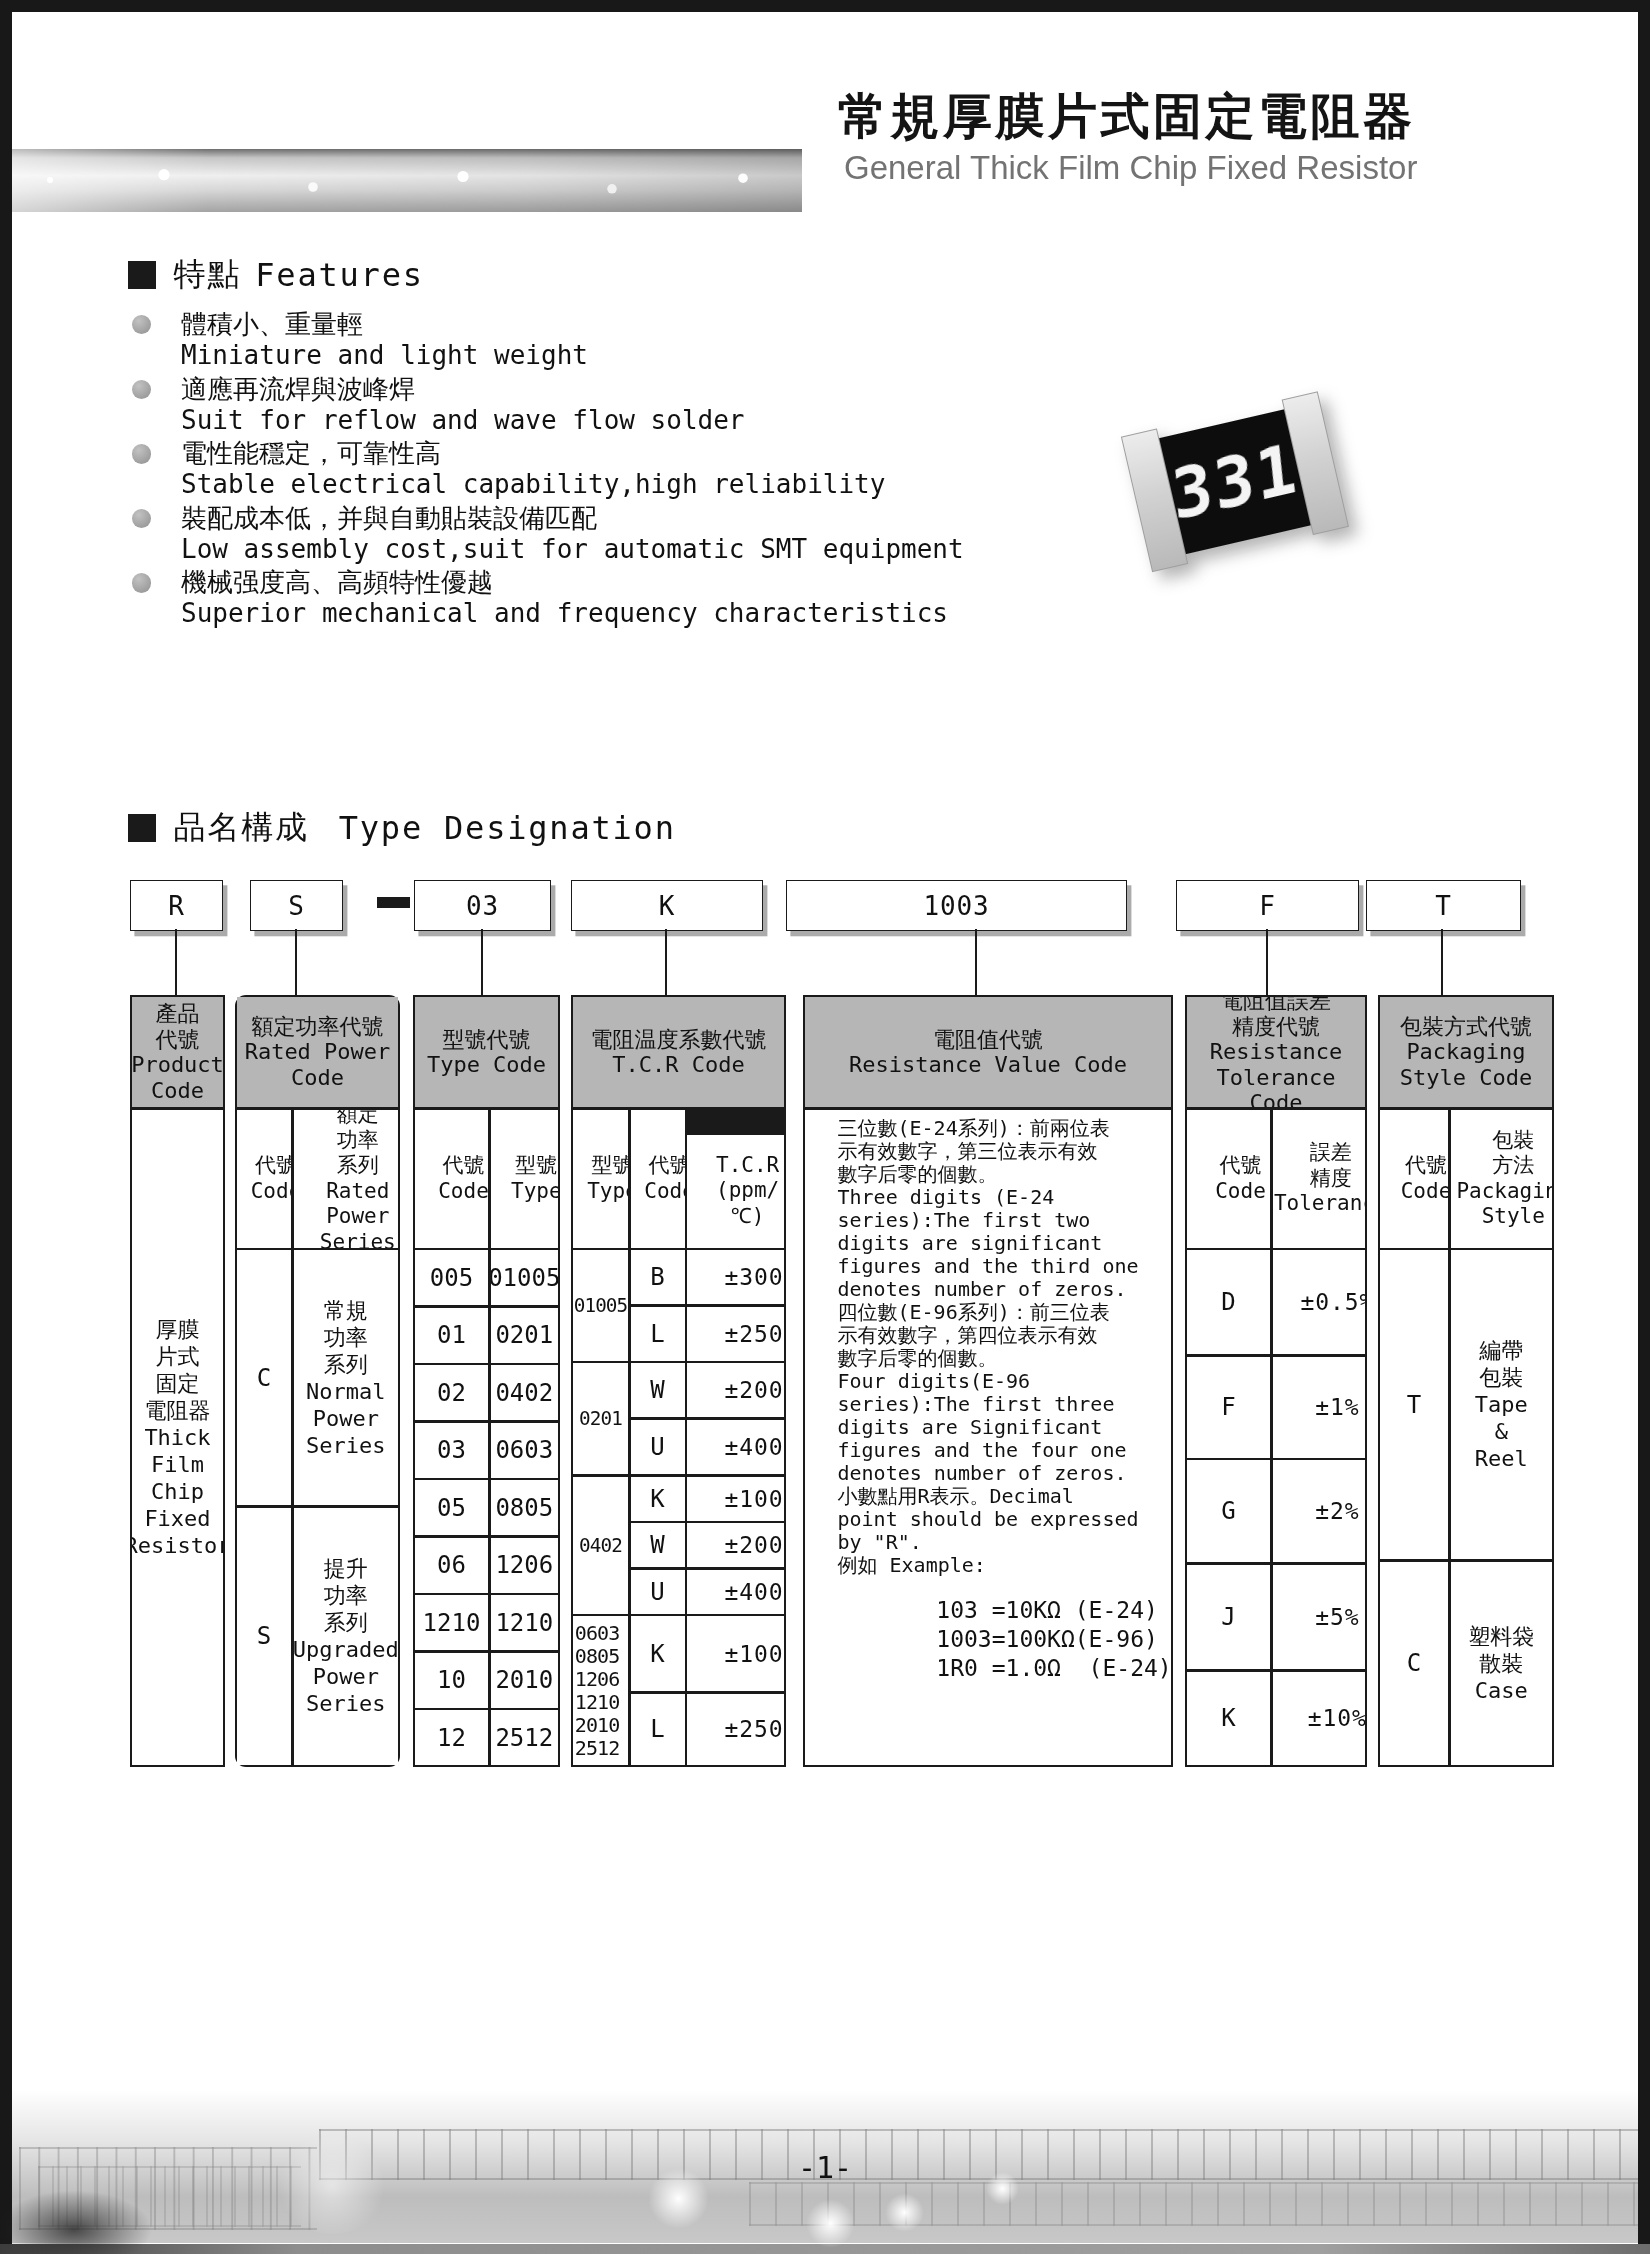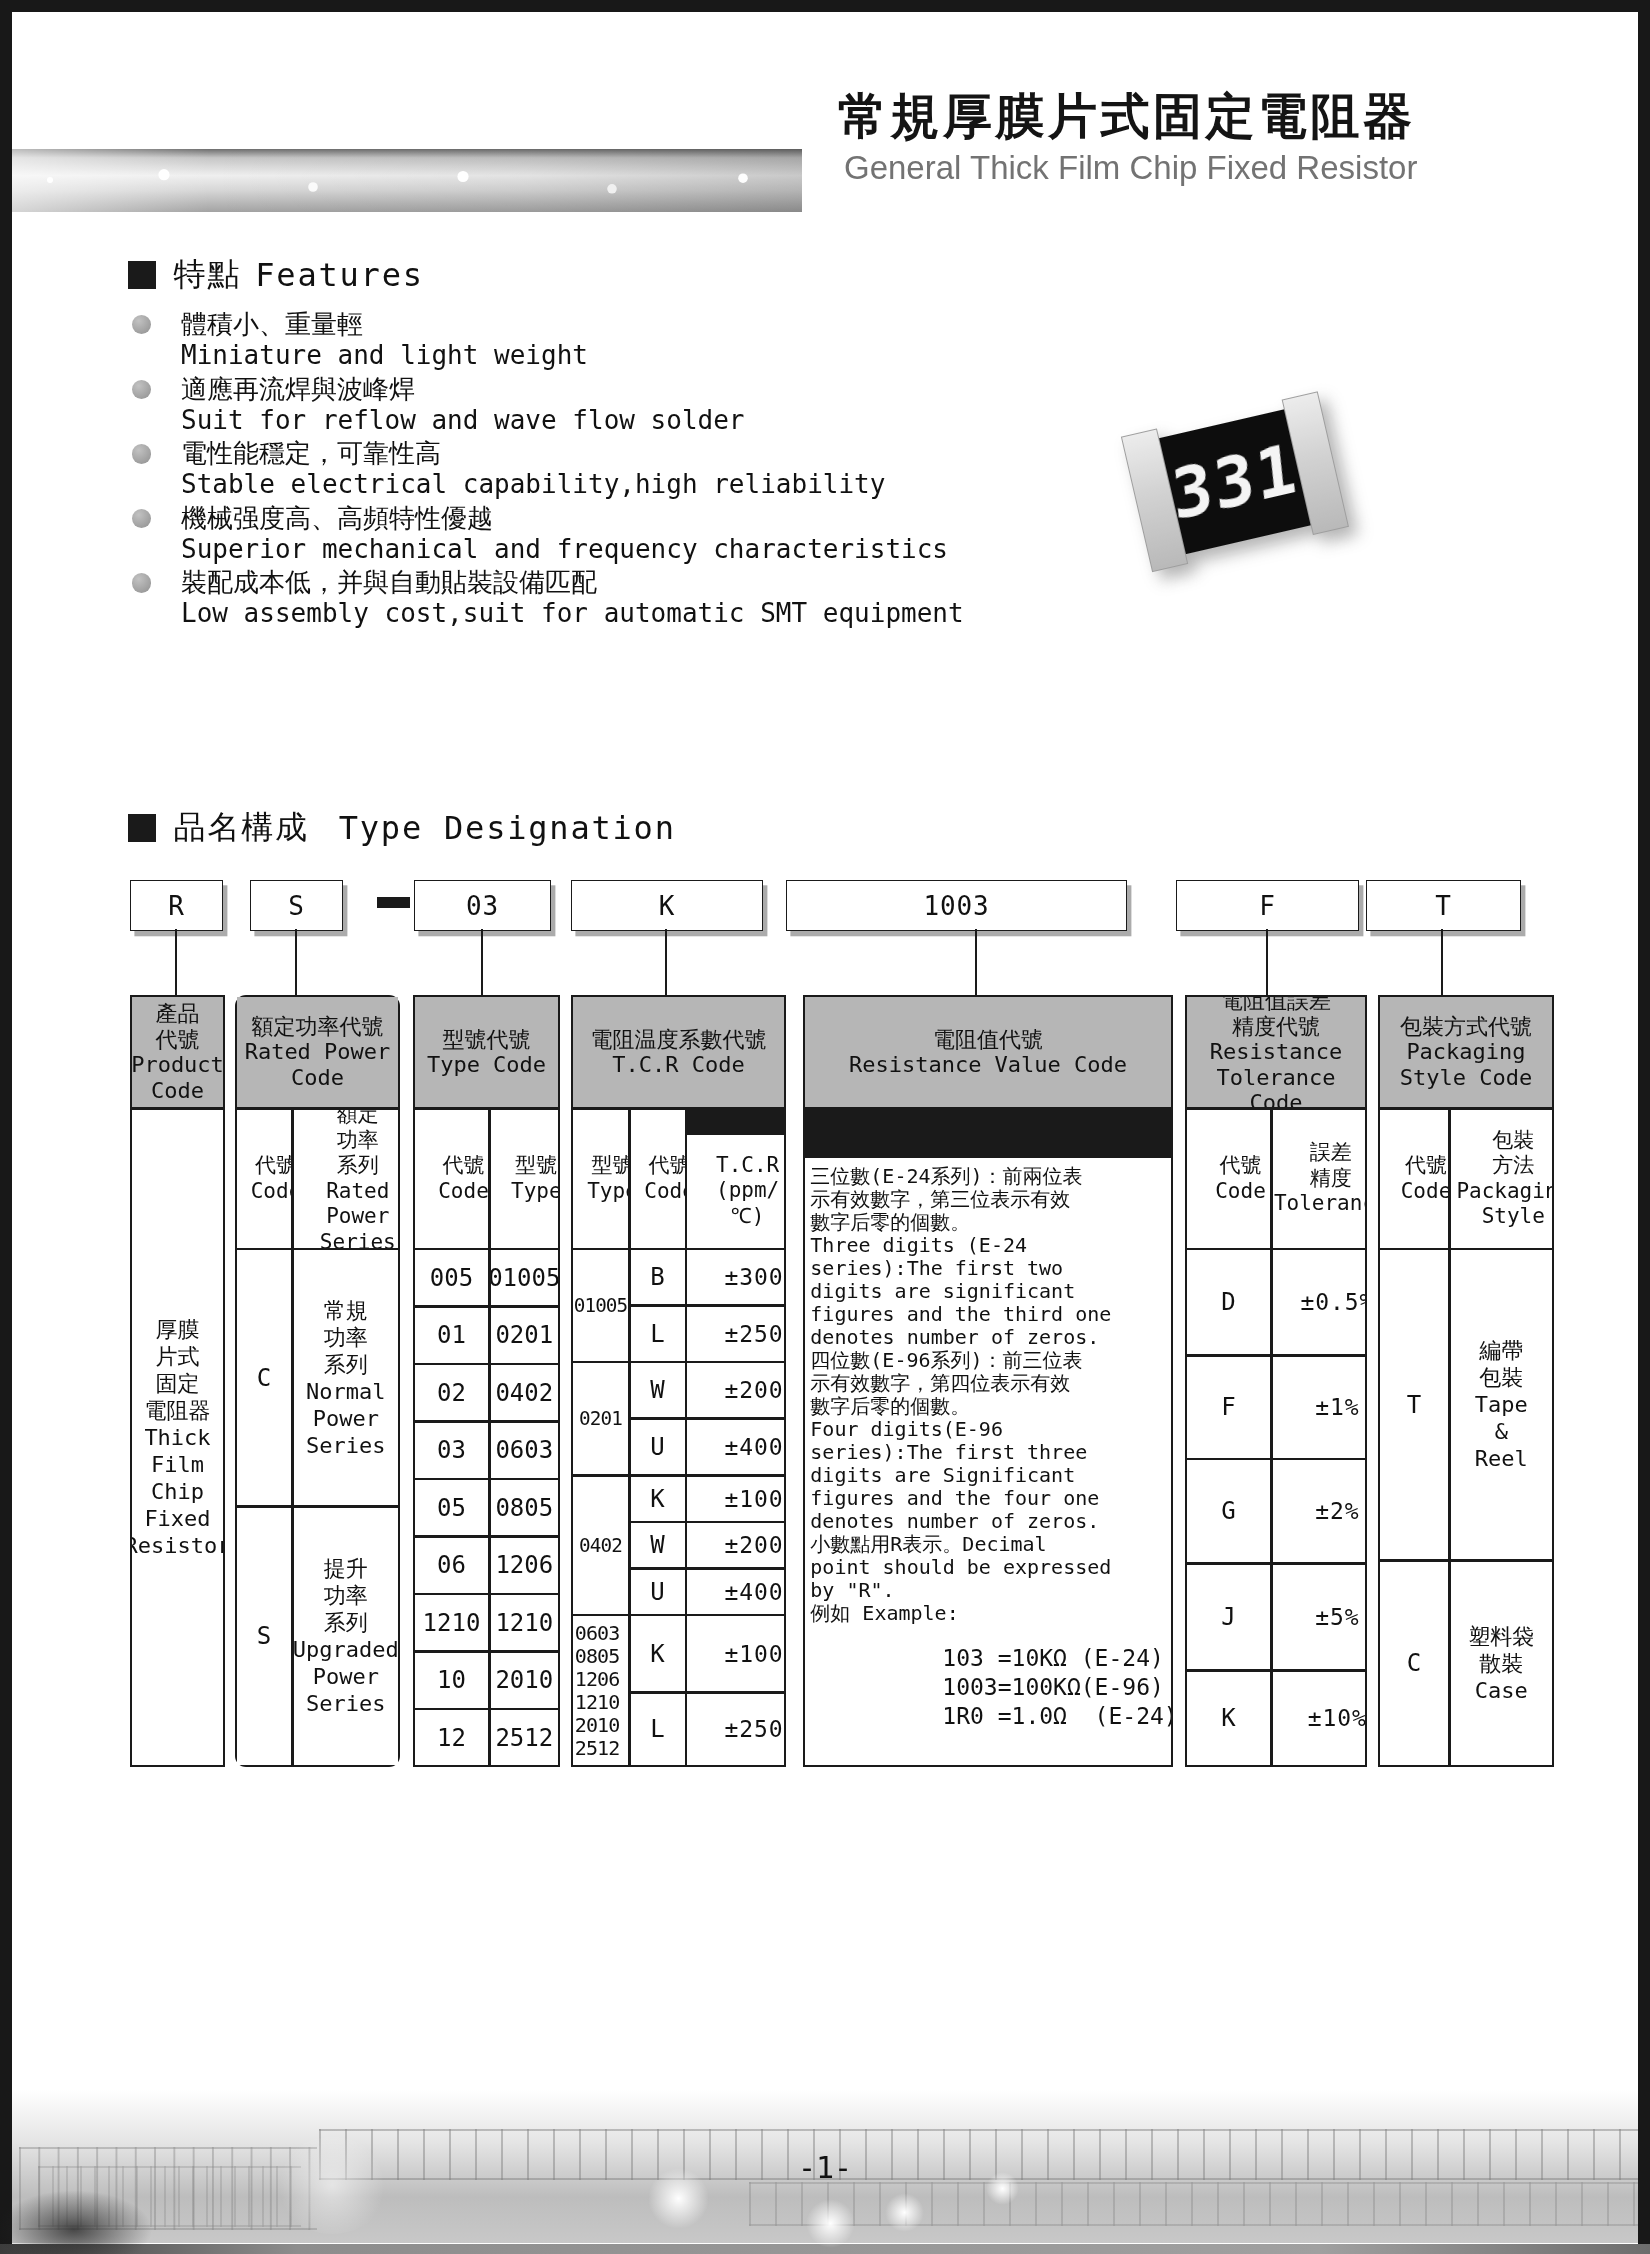--- a/index.html
+++ b/index.html
@@ -52,22 +52,22 @@
         border:2.6px solid #1a1a1a;box-sizing:border-box;}
   .cell{background:#fff;display:flex;align-items:center;justify-content:center;
         text-align:center;white-space:pre-line;overflow:hidden;}
   .hd{background:#b6b6b6;font-size:22px;line-height:25.5px;}
   .sub{font-size:21px;line-height:25.5px;padding-left:24px;}
   .val{font-size:24px;}
   .pm{font-size:23px;letter-spacing:0.9px;padding-left:37px;}
   .series{font-size:22px;line-height:27px;}
   .typec{font-size:19.3px;letter-spacing:-0.9px;white-space:nowrap;}
   .type-list{font-size:20px;line-height:23px;letter-spacing:-0.9px;text-align:left;justify-content:flex-start;padding-left:1.8px;}
-  .bodytext{align-items:flex-start;justify-content:flex-start;text-align:left;flex-direction:column;
-        padding:7px 5.3px;box-sizing:border-box;margin-top:48px;}
+  .bodytext{align-items:center;justify-content:flex-start;text-align:left;flex-direction:column;
+        padding:7px 5.3px;box-sizing:border-box;}
   .rv-par{font-size:20px;line-height:23px;white-space:pre-line;}
   .rv-ex{font-size:23px;line-height:29px;white-space:pre;margin-top:19.3px;margin-left:132px;}
   
   .footer{position:absolute;left:12.3px;right:12.3px;top:2089px;height:154px;
         background:linear-gradient(180deg,rgba(214,214,214,0) 0%,rgba(206,206,206,.55) 35%,#bdbdbd 70%,#c8c8c8 100%);}
   .rect-band{position:absolute;
         background-image:repeating-linear-gradient(90deg,rgba(125,125,125,.45) 0 1.8px,transparent 1.8px 26px),
         linear-gradient(180deg,rgba(125,125,125,.45) 0 1.8px,transparent 1.8px calc(100% - 1.8px),rgba(125,125,125,.45) calc(100% - 1.8px));}
   .glow{position:absolute;border-radius:50%;background:radial-gradient(circle,#ffffff 0%,rgba(255,255,255,0) 70%);}
   .pageno{position:absolute;left:50%;transform:translateX(-50%);top:61px;font-size:30px;color:#111;}
@@ -108,27 +108,27 @@
       <div class="zh">適應再流焊與波峰焊</div>
       <div class="en">Suit for reflow and wave flow solder</div>
     </div>
     <div class="feat">
       <div class="dot"></div>
       <div class="zh">電性能穩定，可靠性高</div>
       <div class="en">Stable electrical capability,high reliability</div>
     </div>
     <div class="feat">
       <div class="dot"></div>
+      <div class="zh">裝配成本低，并與自動貼裝設備匹配</div>
+      <div class="en">Low assembly cost,suit for automatic SMT equipment</div>
+    </div>
+    <div class="feat">
+      <div class="dot"></div>
       <div class="zh">機械强度高、高頻特性優越</div>
       <div class="en">Superior mechanical and frequency characteristics</div>
-    </div>
-    <div class="feat">
-      <div class="dot"></div>
-      <div class="zh">裝配成本低，并與自動貼裝設備匹配</div>
-      <div class="en">Low assembly cost,suit for automatic SMT equipment</div>
     </div>
   </div>
 
   <div class="chip-wrap">
     <div class="chip">
       <div class="cap"></div>
       <div class="chip-body">
         <div class="marking">331</div>
       </div>
       <div class="cap"></div>

